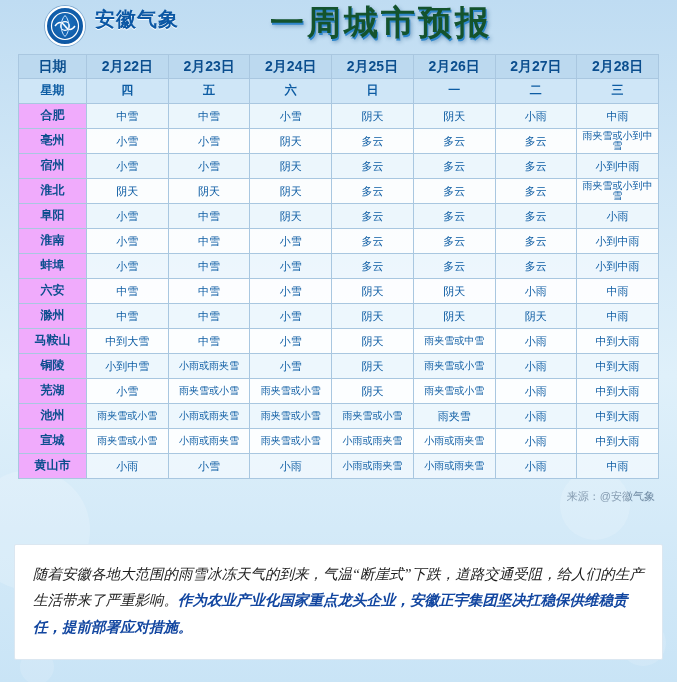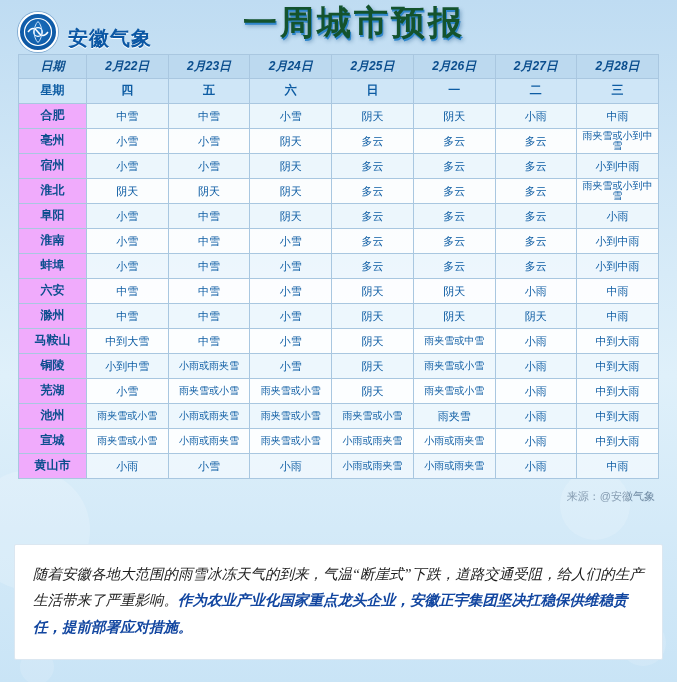--- a/index.html
+++ b/index.html
@@ -17,22 +17,23 @@
   .blob {
     position: absolute;
     border-radius: 50%;
     background: rgba(255,255,255,0.35);
     pointer-events: none;
   }
   .header {
     position: relative;
     height: 52px;
     display: flex;
-    align-items: flex-end;
+    align-items: flex-start;
     padding: 6px 0 0 18px;
+    margin-left: 27px;
   }
   .logo {
     width: 40px; height: 40px;
     border-radius: 50%;
     background: radial-gradient(circle at 50% 45%, #1e73c0 0%, #0f5ba8 60%, #0b4d93 100%);
     border: 2px solid #ffffff;
     display: flex; align-items: center; justify-content: center;
     flex: none;
     box-shadow: 0 0 0 1px rgba(13,80,150,0.35);
   }
@@ -75,24 +76,23 @@
     color: #0d5ca3;
     height: 25px;
     padding: 1px 1px;
     line-height: 1.15;
     white-space: nowrap;
     overflow: hidden;
   }
   thead th {
     background: #bcd9ef;
     font-weight: bold;
-    font-size: 12px;
+    font-size: 14px;
     color: #0b4e8e;
     height: 24px;
-    font-style: italic;
   }
   tbody tr.weekrow td {
     background: #cfe6f7;
     font-weight: bold;
     font-size: 12px;
   }
   tbody td.city {
     background: #f0abfc;
     font-weight: bold;
     font-size: 12px;

